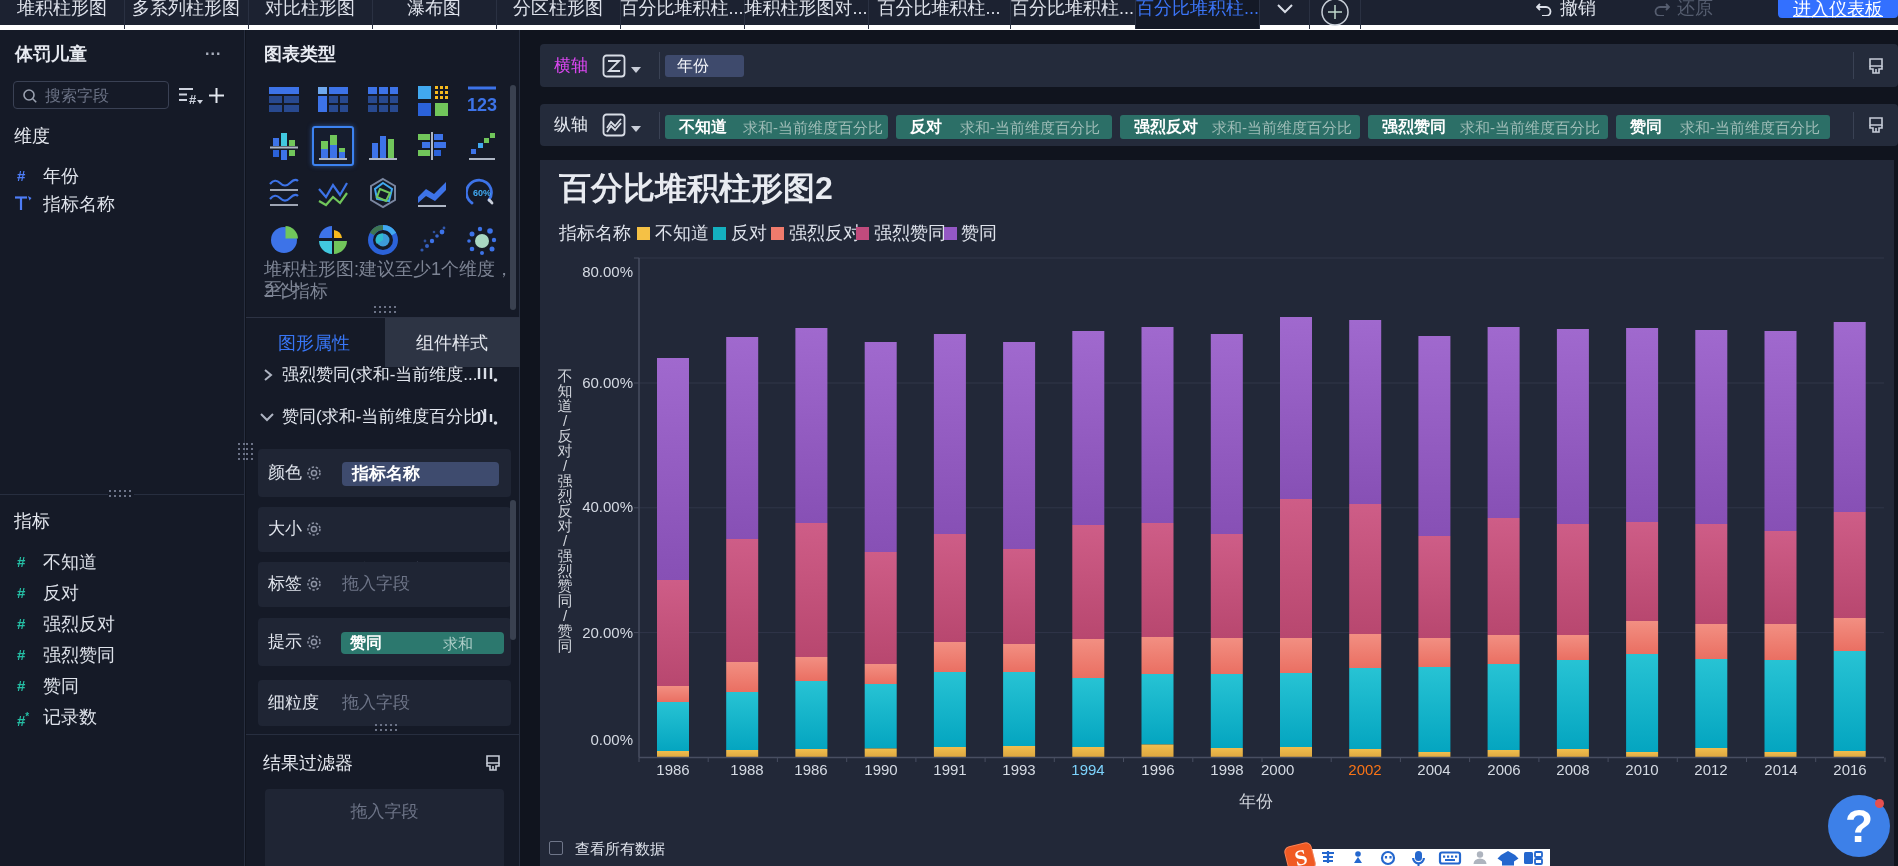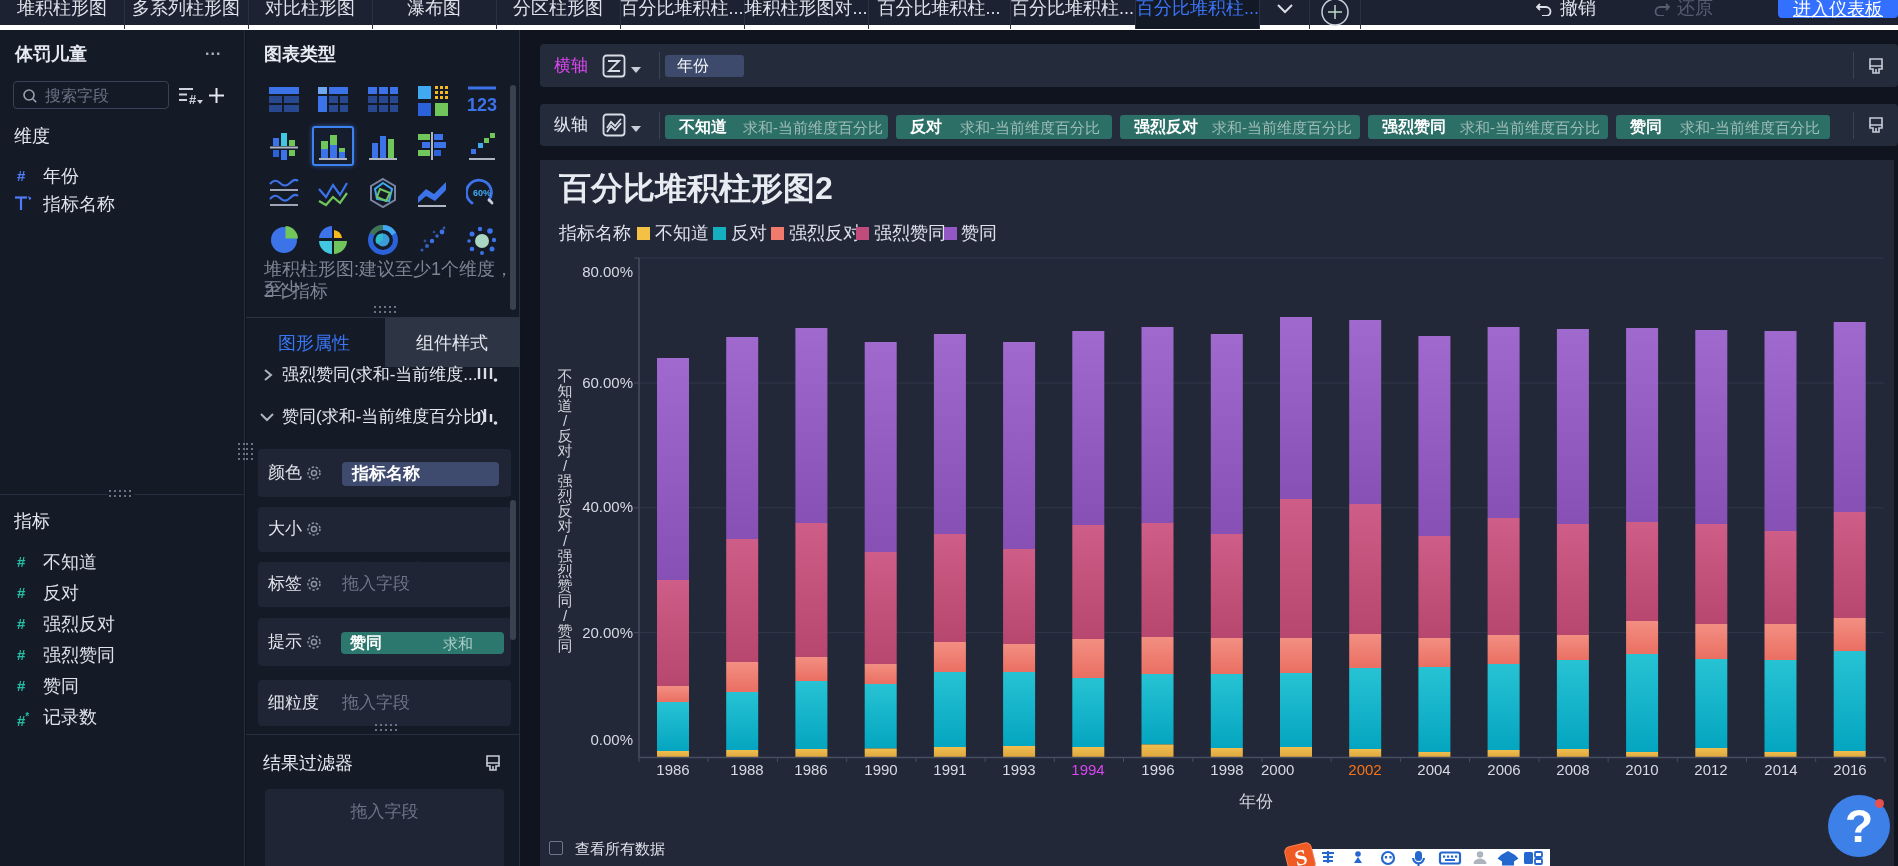--- a/index.html
+++ b/index.html
@@ -672,21 +672,21 @@
         <line x1="1275.7" y1="597.5" x2="1275.7" y2="602" stroke="#484E61" stroke-width="1"></line>
         <line x1="1345.0" y1="597.5" x2="1345.0" y2="602" stroke="#484E61" stroke-width="1"></line>
       </svg>
 
       <div class="abs" style="left:98px;top:600px;width:70px;height:19px;line-height:19px;text-align:center;font-size:15px;color:#D5DAE3;">1986</div>
       <div class="abs" style="left:172px;top:600px;width:70px;height:19px;line-height:19px;text-align:center;font-size:15px;color:#D5DAE3;">1988</div>
       <div class="abs" style="left:236px;top:600px;width:70px;height:19px;line-height:19px;text-align:center;font-size:15px;color:#D5DAE3;">1986</div>
       <div class="abs" style="left:306px;top:600px;width:70px;height:19px;line-height:19px;text-align:center;font-size:15px;color:#D5DAE3;">1990</div>
       <div class="abs" style="left:375px;top:600px;width:70px;height:19px;line-height:19px;text-align:center;font-size:15px;color:#D5DAE3;">1991</div>
       <div class="abs" style="left:444px;top:600px;width:70px;height:19px;line-height:19px;text-align:center;font-size:15px;color:#D5DAE3;">1993</div>
-      <div class="abs" style="left:513px;top:600px;width:70px;height:19px;line-height:19px;text-align:center;font-size:15px;color:#d946ef;">1994</div>
+      <div class="abs" style="left:513px;top:600px;width:70px;height:19px;line-height:19px;text-align:center;font-size:15px;color:#7dd3fc;">1994</div>
       <div class="abs" style="left:583px;top:600px;width:70px;height:19px;line-height:19px;text-align:center;font-size:15px;color:#D5DAE3;">1996</div>
       <div class="abs" style="left:652px;top:600px;width:70px;height:19px;line-height:19px;text-align:center;font-size:15px;color:#D5DAE3;">1998</div>
       <div class="abs" style="left:721px;top:600px;width:70px;height:19px;line-height:19px;font-size:15px;color:#D5DAE3;">2000</div>
       <div class="abs" style="left:790px;top:600px;width:70px;height:19px;line-height:19px;text-align:center;font-size:15px;color:#f97316;">2002</div>
       <div class="abs" style="left:859px;top:600px;width:70px;height:19px;line-height:19px;text-align:center;font-size:15px;color:#D5DAE3;">2004</div>
       <div class="abs" style="left:929px;top:600px;width:70px;height:19px;line-height:19px;text-align:center;font-size:15px;color:#D5DAE3;">2006</div>
       <div class="abs" style="left:998px;top:600px;width:70px;height:19px;line-height:19px;text-align:center;font-size:15px;color:#D5DAE3;">2008</div>
       <div class="abs" style="left:1067px;top:600px;width:70px;height:19px;line-height:19px;text-align:center;font-size:15px;color:#D5DAE3;">2010</div>
       <div class="abs" style="left:1136px;top:600px;width:70px;height:19px;line-height:19px;text-align:center;font-size:15px;color:#D5DAE3;">2012</div>
       <div class="abs" style="left:1206px;top:600px;width:70px;height:19px;line-height:19px;text-align:center;font-size:15px;color:#D5DAE3;">2014</div>

